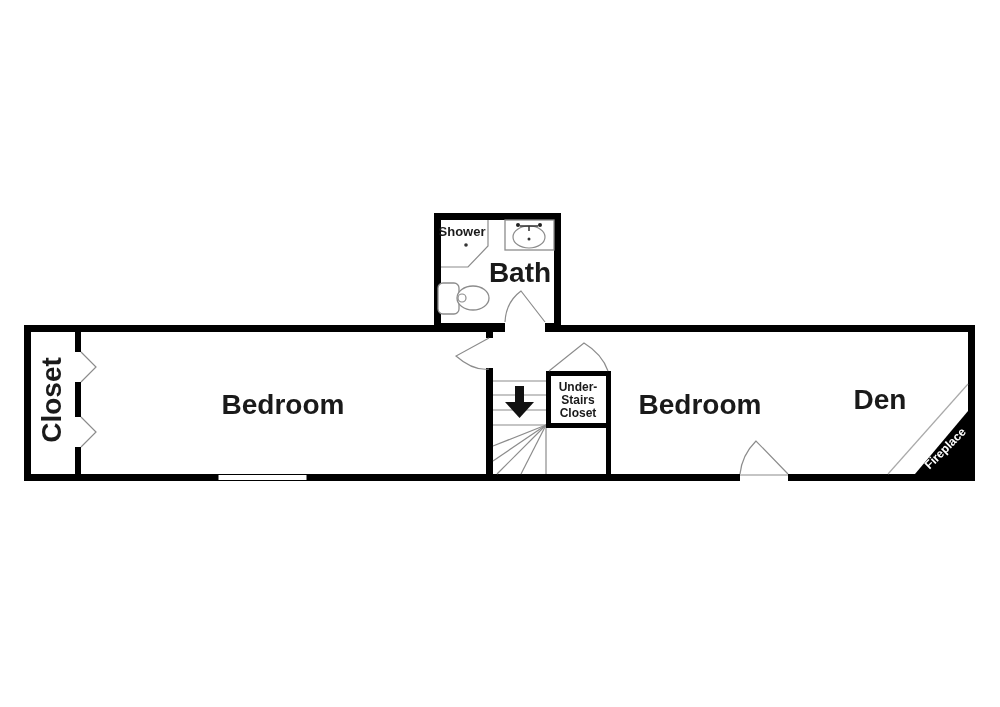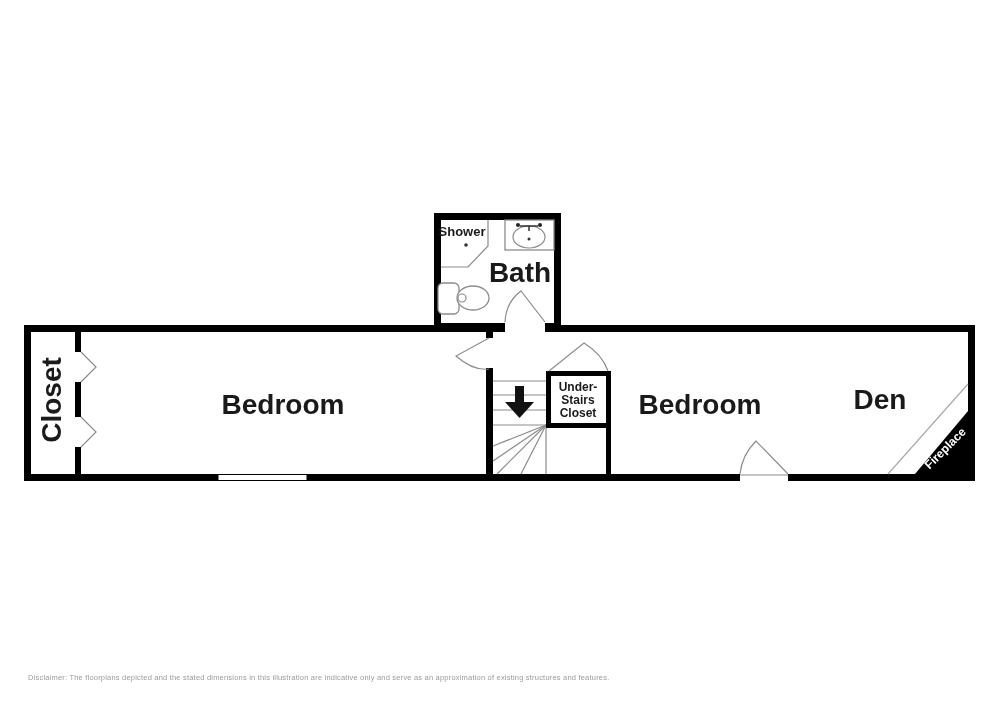--- a/index.html
+++ b/index.html
@@ -158,15 +158,14 @@
   <text class="room-label" x="880" y="409">Den</text>
 
   <g>
     <line x1="888" y1="474" x2="968" y2="384" stroke="#aaaaaa" stroke-width="1.2"></line>
     <polygon points="915,474 968,474 968,411" fill="#000000"></polygon>
     <text class="fireplace-label" transform="rotate(-45 946 449)" x="946" y="452">Fireplace</text>
   </g>
 </svg>
 
   <div id="disclaimer">
-    <div>Disclaimer: The floorplans depicted and the stated dimensions in this illustration are indicative only and serve as an approximation of existing structures and features.</div>
   </div>
 </div>
 
 </body></html>

